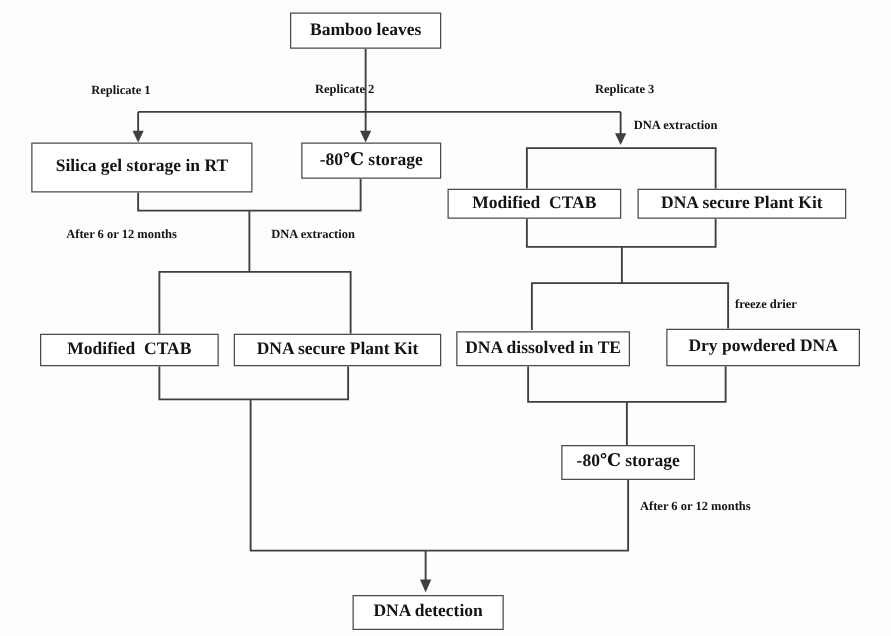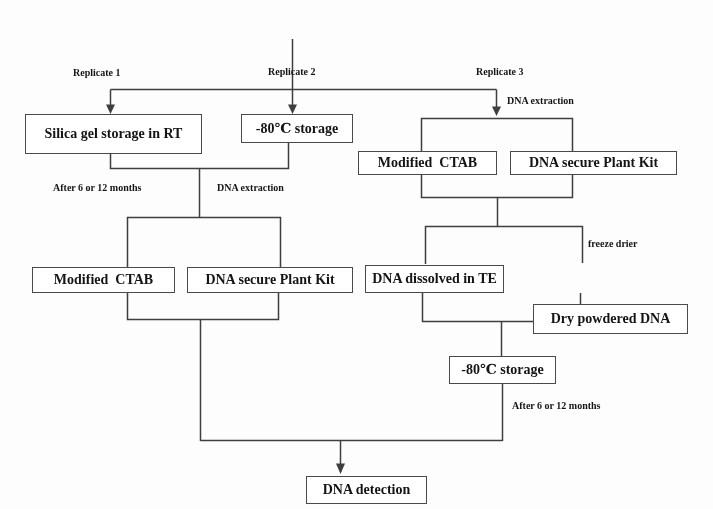--- a/index.html
+++ b/index.html
@@ -94,44 +94,45 @@
 
     <path class="ln" d="M127.5,293 V319.5 H278.5 V293"></path>
     <path class="ln" d="M200.5,319.5 V441"></path>
 
     <path class="ln" d="M200.5,440.5 H502.5"></path>
 
     <path class="ln" d="M340.5,440.5 V465"></path>
     <path class="arrow" d="M336,463.5 L345,463.5 L340.5,474 Z"></path>
   </svg>
 
+  <div class="node" style="left:232px; top:10px; width:121px; height:29px;">Bamboo leaves</div>
 
   <div class="node" style="left:25px; top:114px; width:177px; height:40px;">Silica gel storage in RT</div>
 
   <div class="node" style="left:241px; top:114px; width:112px; height:29px;">-80℃ storage</div>
 
   <div class="node" style="left:358px; top:151px; width:139px; height:24px;">Modified  CTAB</div>
 
   <div class="node" style="left:510px; top:151px; width:167px; height:24px;">DNA secure Plant Kit</div>
 
   <div class="node" style="left:32px; top:267px; width:143px; height:26px;">Modified  CTAB</div>
 
   <div class="node" style="left:187px; top:267px; width:166px; height:26px;">DNA secure Plant Kit</div>
 
   <div class="node" style="left:365px; top:265px; width:139px; height:28px;">DNA dissolved in TE</div>
 
-  <div class="node" style="left:533px; top:263px; width:155px; height:30px;margin-top:41px;">Dry powdered DNA</div>
+  <div class="node" style="left:533px; top:263px; width:155px; height:30px;">Dry powdered DNA</div>
 
   <div class="node" style="left:449px; top:356px; width:107px; height:28px;">-80℃ storage</div>
 
-  <div class="node" style="left:282px; top:476px; width:121px; height:28px;margin-left:24px;">DNA detection</div>
+  <div class="node" style="left:282px; top:476px; width:121px; height:28px;">DNA detection</div>
 
   <span class="lbl" style="left:73px; top:67px;">Replicate 1</span>
 
-  <span class="lbl" style="left:268px; top:66px;">Replicate 2</span>
+  <span class="lbl" style="left:252px; top:66px;">Replicate 2</span>
 
   <span class="lbl" style="left:476px; top:66px;">Replicate 3</span>
 
   <span class="lbl" style="left:507px; top:95px;">DNA extraction</span>
 
   <span class="lbl" style="left:53px; top:182px;">After 6 or 12 months</span>
 
   <span class="lbl" style="left:217px; top:182px;">DNA extraction</span>
 
   <span class="lbl" style="left:588px; top:238px;">freeze drier</span>

